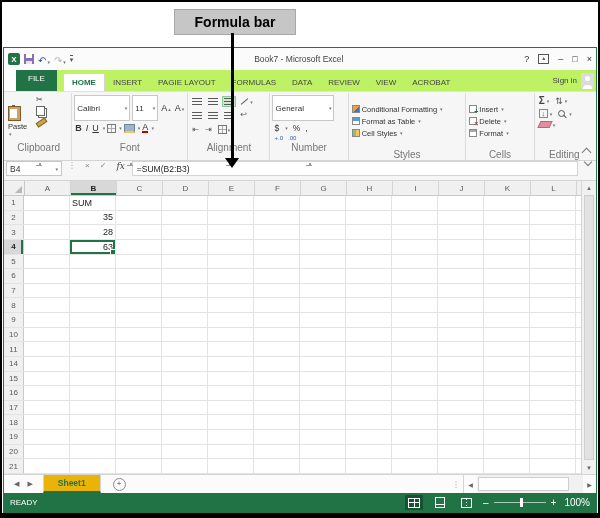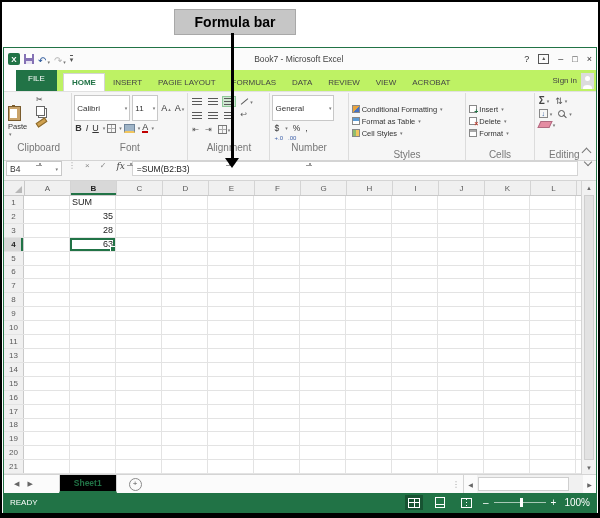--- a/index.html
+++ b/index.html
@@ -152,22 +152,22 @@
   
   .v-scroll{width:14px;flex:0 0 auto;background:#f1f1f1;border-left:1px solid #d4d4d4;display:flex;
             flex-direction:column;align-items:stretch;}
   .sbtn{height:13px;display:flex;align-items:center;justify-content:center;font-size:6px;color:#666;flex:0 0 auto;}
   .v-thumb{flex:1;margin:1px 2px;background:#e2e2e2;border:1px solid #cfcfcf;}
 
   
   .sheet-bar{height:18px;background:#fbfbfb;border-top:1px solid #d4d4d4;display:flex;align-items:stretch;
              flex:0 0 auto;font-size:8.5px;}
   .nav-arrows{display:flex;align-items:center;gap:8px;padding:0 10px;color:#666;font-size:7px;}
-  .sheet-tab{display:flex;align-items:center;padding:0 14px;background:#000000;border-left:1px solid #d4d4d4;
-             border-right:1px solid #d4d4d4;border-bottom:2px solid #217346;color:#217346;font-weight:bold;margin-left:16px;}
+  .sheet-tab{display:flex;align-items:center;padding:0 14px;background:#eab308;border-left:1px solid #d4d4d4;
+             border-right:1px solid #d4d4d4;border-bottom:2px solid #217346;color:#217346;font-weight:bold;}
   .add-sheet{display:flex;align-items:center;padding:0 12px;color:#666;}
   .plus-circle{width:11px;height:11px;border:1px solid #8a8a8a;border-radius:50%;display:flex;align-items:center;
                justify-content:center;font-size:8px;color:#555;line-height:1;}
   .sheet-spacer{flex:1;}
   .h-dots{display:flex;align-items:center;color:#999;font-size:8px;padding:0 3px;}
   .h-scroll{display:flex;align-items:center;width:132px;border-left:1px solid #d4d4d4;}
   .h-btn{width:13px;display:flex;align-items:center;justify-content:center;font-size:6px;color:#666;}
   .h-track{flex:1;height:100%;position:relative;background:#f1f1f1;}
   .h-thumb{position:absolute;left:1px;top:2px;bottom:2px;right:14px;background:#fff;border:1px solid #cfcfcf;}
 
@@ -645,36 +645,20 @@
               <span class="cell"></span>
               <span class="cell"></span>
               <span class="cell"></span>
               <span class="cell"></span>
               <span class="cell"></span>
               <span class="cell"></span>
               <span class="cell filler"></span>
             </div>
             <div class="grid-row">
               <span class="row-h">11</span>
-              <span class="cell"></span>
-              <span class="cell"></span>
-              <span class="cell"></span>
-              <span class="cell"></span>
-              <span class="cell"></span>
-              <span class="cell"></span>
-              <span class="cell"></span>
-              <span class="cell"></span>
-              <span class="cell"></span>
-              <span class="cell"></span>
-              <span class="cell"></span>
-              <span class="cell"></span>
-              <span class="cell filler"></span>
-            </div>
-            <div class="grid-row">
-              <span class="row-h">13</span>
               <span class="cell"></span>
               <span class="cell"></span>
               <span class="cell"></span>
               <span class="cell"></span>
               <span class="cell"></span>
               <span class="cell"></span>
               <span class="cell"></span>
               <span class="cell"></span>
               <span class="cell"></span>
               <span class="cell"></span>

